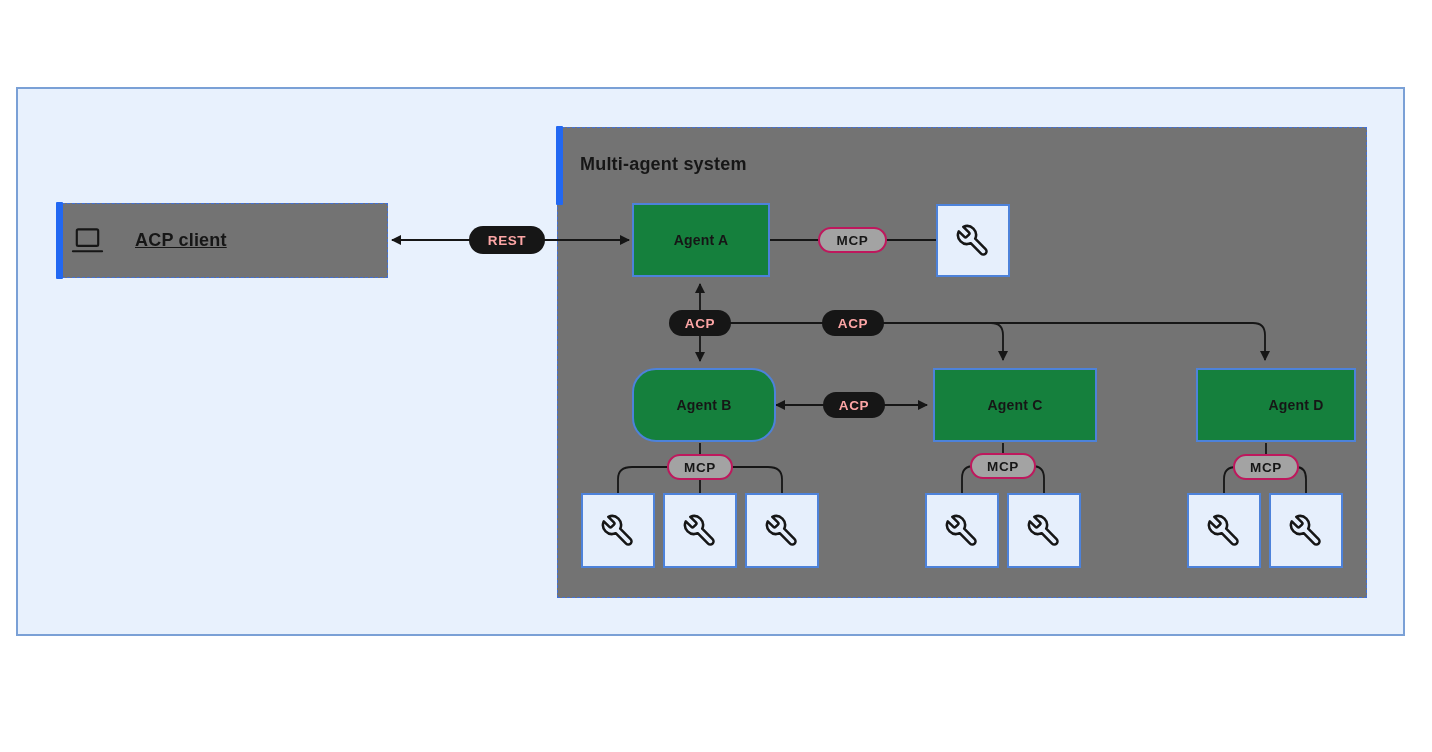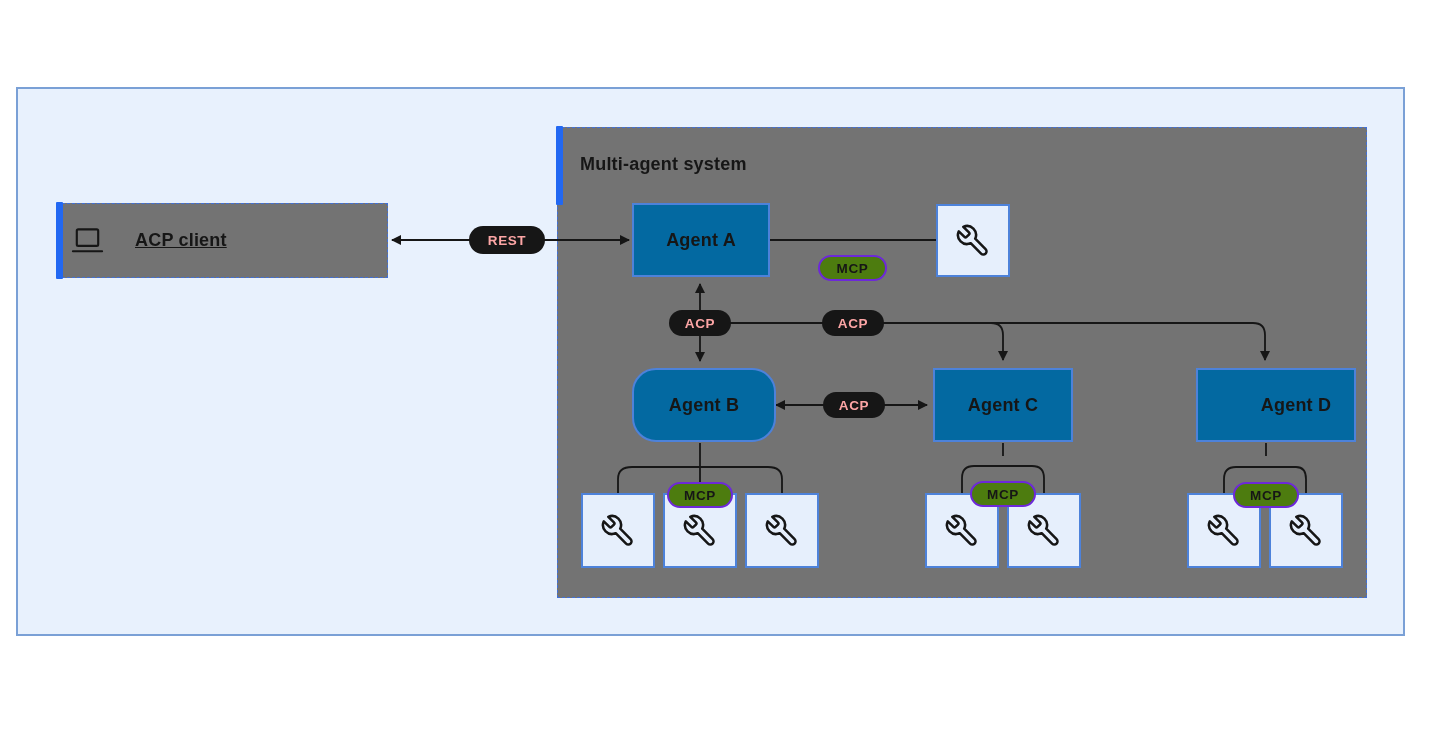--- a/index.html
+++ b/index.html
@@ -43,47 +43,47 @@
   .system-box .accent-bar { height: 79px; }
   .box-label { font-size: 18px; font-weight: 700; letter-spacing: .2px; }
   .system-title {
     position: absolute; left: 22px; top: 26px;
     font-size: 18px; font-weight: 700; letter-spacing: .2px;
   }
   
   .agent {
     position: absolute;
     box-sizing: border-box;
-    background: #0369a1;
+    background: #15803d;
     border: 2px solid #4d82da;
     display: flex; align-items: center; justify-content: center;
-    font-size: 18px; font-weight: 700; letter-spacing: .2px;
+    font-size: 14px; font-weight: 700; letter-spacing: .2px;
   }
   .agent-a { left: 632px; top: 203px; width: 138px; height: 74px; }
   .agent-b { left: 632px; top: 368px; width: 144px; height: 74px; border-radius: 24px; }
-  .agent-c { left: 933px; top: 368px; width: 140px; height: 74px; }
+  .agent-c { left: 933px; top: 368px; width: 164px; height: 74px; }
   .agent-d { left: 1196px; top: 368px; width: 160px; height: 74px; padding-left: 40px; }
   .tool {
     position: absolute;
     box-sizing: border-box;
     width: 74px; height: 75px;
     background: #e6effc;
     border: 2px solid #4d82da;
     display: flex; align-items: center; justify-content: center;
   }
   
   .pill {
     position: absolute;
     box-sizing: border-box;
     display: flex; align-items: center; justify-content: center;
     font-size: 13.5px; font-weight: 700; letter-spacing: .6px;
     border-radius: 15px;
   }
   .pill.dark { background: #161616; color: #fca5a5; }
-  .pill.light { background: #4d7c0f; border: 2px solid #6d28d9; color: #161616; margin-top: 28px; }
+  .pill.light { background: #a3a3a3; border: 2px solid #be185d; color: #161616; }
   .pill-rest  { left: 469px;  top: 226px; width: 76px; height: 28px; }
   .pill-acp-1 { left: 669px;  top: 310px; width: 62px; height: 26px; }
   .pill-acp-2 { left: 822px;  top: 310px; width: 62px; height: 26px; }
   .pill-acp-3 { left: 823px;  top: 392px; width: 62px; height: 26px; }
   .pill-mcp-a { left: 818px;  top: 227px; width: 69px; height: 26px; }
   .pill-mcp-b { left: 667px;  top: 454px; width: 66px; height: 26px; }
   .pill-mcp-c { left: 970px;  top: 453px; width: 66px; height: 26px; }
   .pill-mcp-d { left: 1233px; top: 454px; width: 66px; height: 26px; }
   .wires { position: absolute; left: 0; top: 0; pointer-events: none; }
   .icon svg { display: block; }

